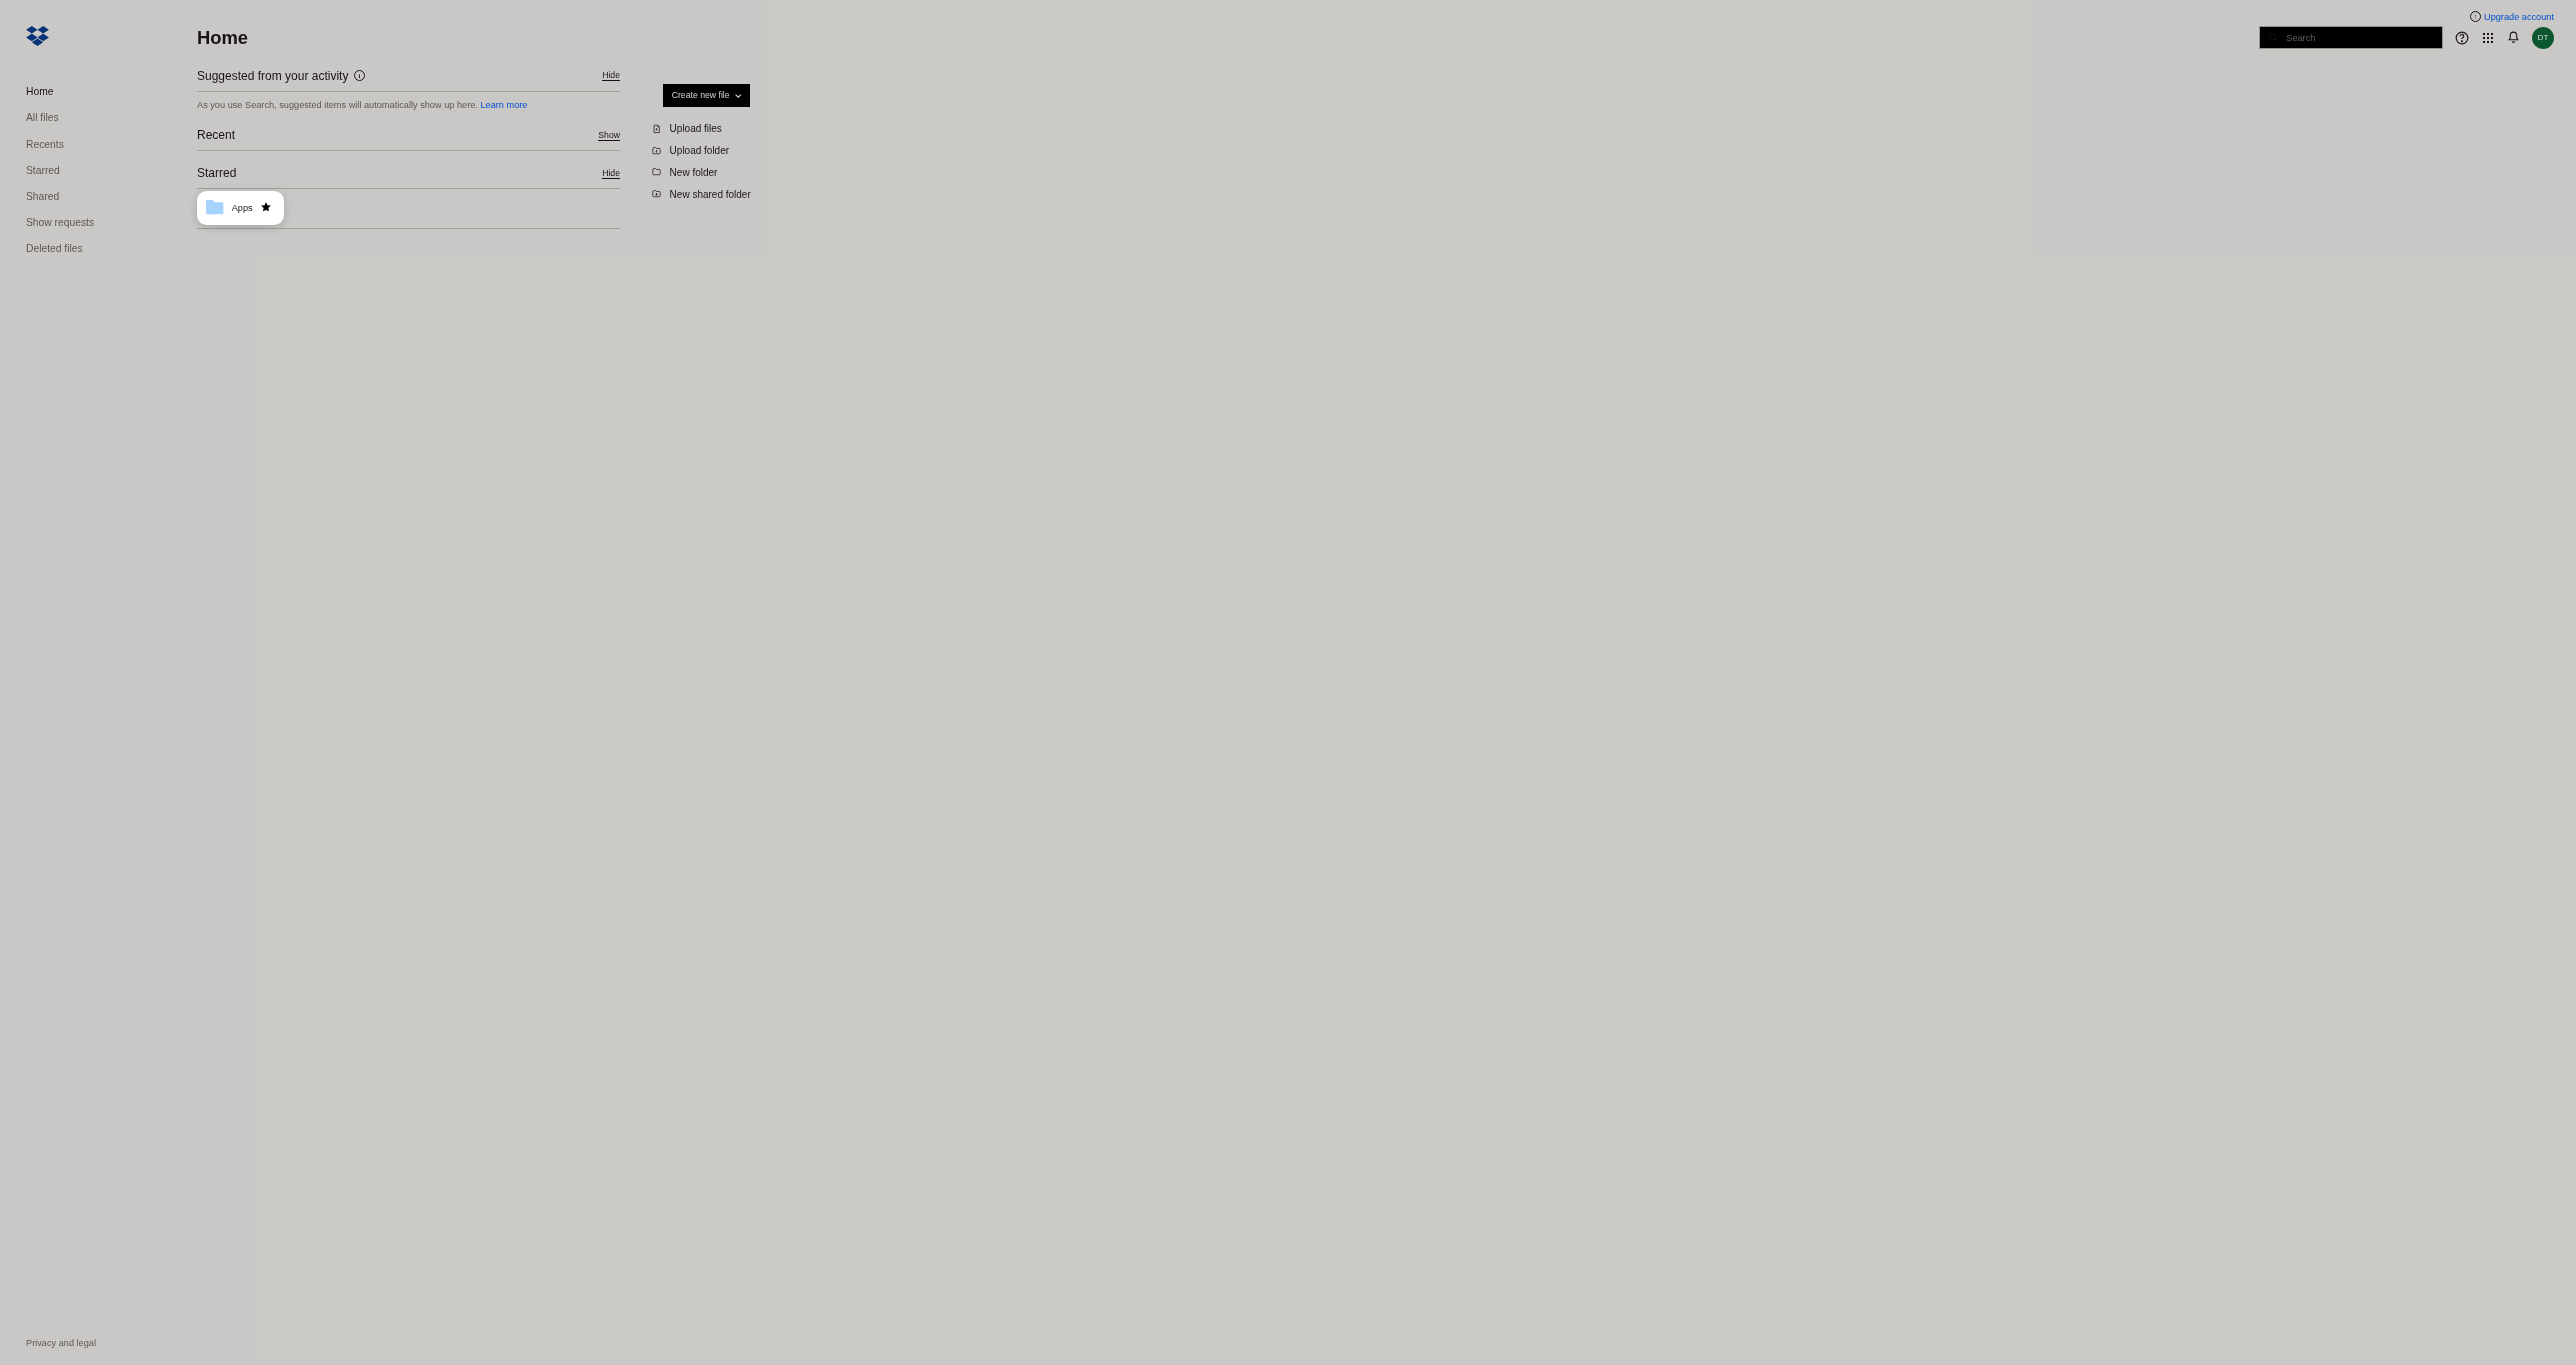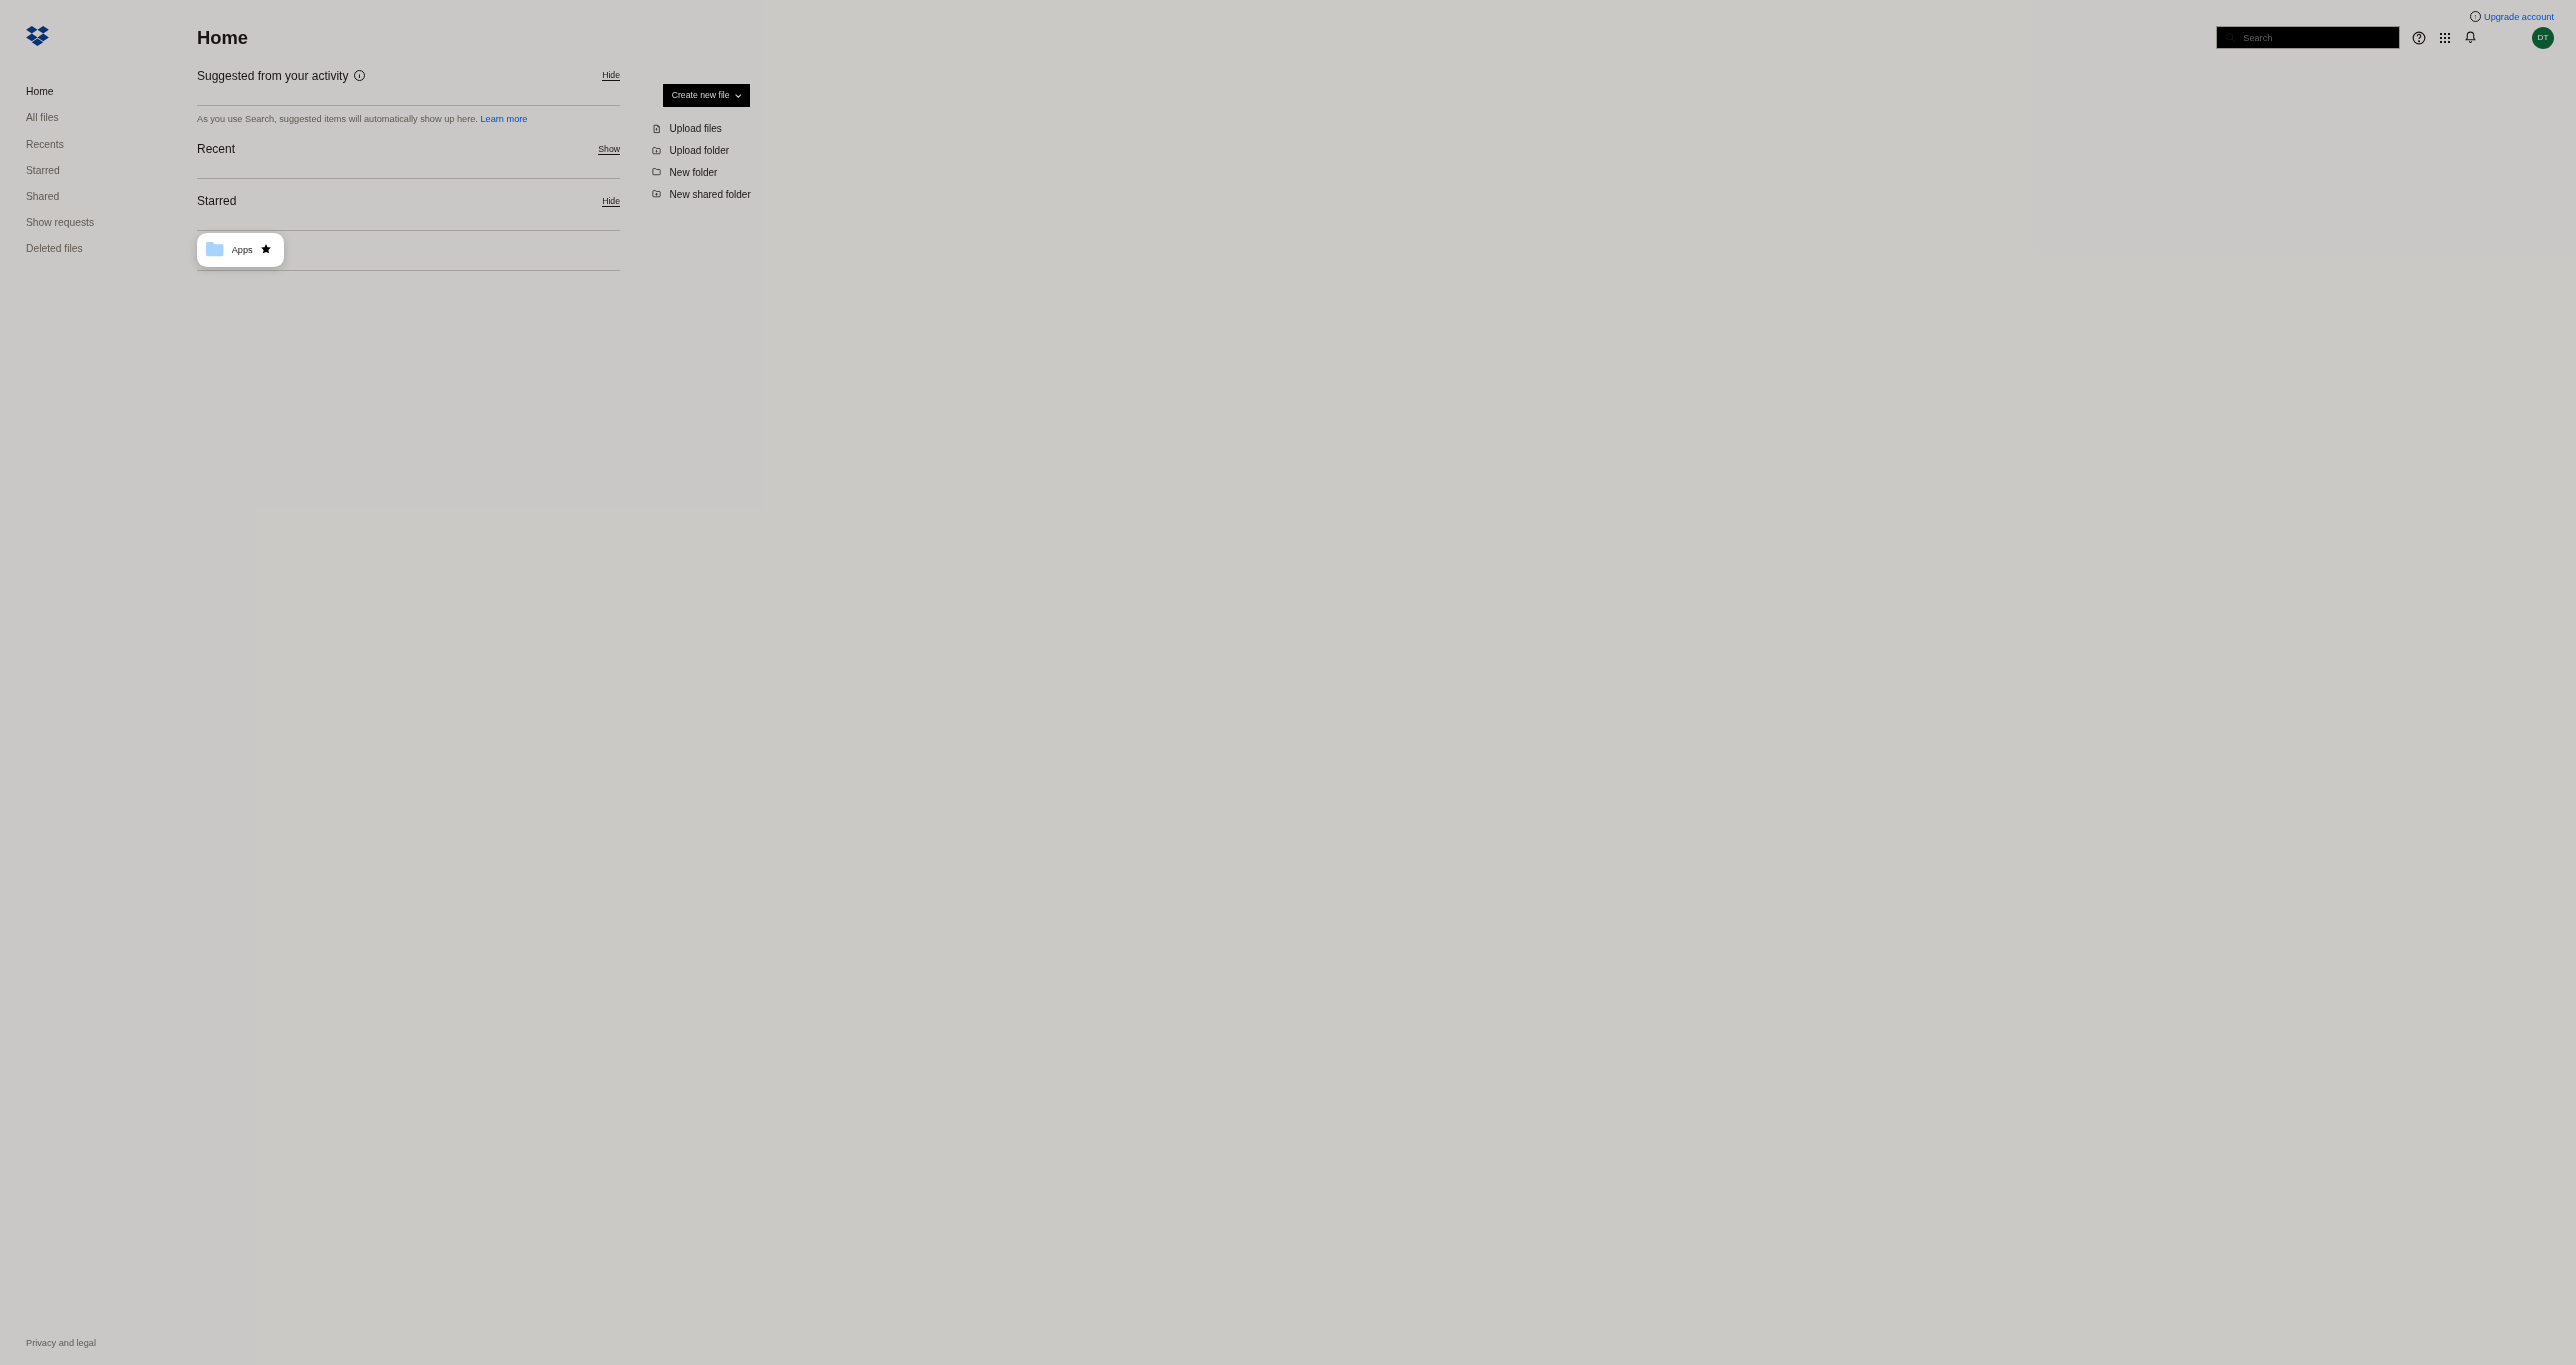--- a/index.html
+++ b/index.html
@@ -108,37 +108,37 @@
     width: 15px; height: 15px;
     display: inline-flex; align-items: center; justify-content: center;
     cursor: pointer;
     color: #1e1919;
   }
   .avatar {
     width: 22px; height: 22px; border-radius: 50%;
     background: #0f6b3a;
     color: #fff;
     display: inline-flex; align-items: center; justify-content: center;
-    font-size: 8.1px; font-weight: 500; margin-left: 43px;
+    font-size: 8.1px; font-weight: 500;
   }
   .content-row {
     display: flex;
     gap: 30px;
     align-items: flex-start;
   }
   .sections { flex: 1; max-width: 423px; }
   .section {
     margin-bottom: 15px;
   }
   .section-header {
     display: flex;
     align-items: center;
     justify-content: space-between;
     border-bottom: 0.5px solid #c9c5bf;
-    padding-bottom: 22px;
+    padding-bottom: 8px;
     margin-bottom: 7.6px;
   }
   .section-title {
     font-size: 12px;
     font-weight: 500;
     display: inline-flex;
     align-items: center;
     gap: 5.4px;
     color: #1e1919;
   }

